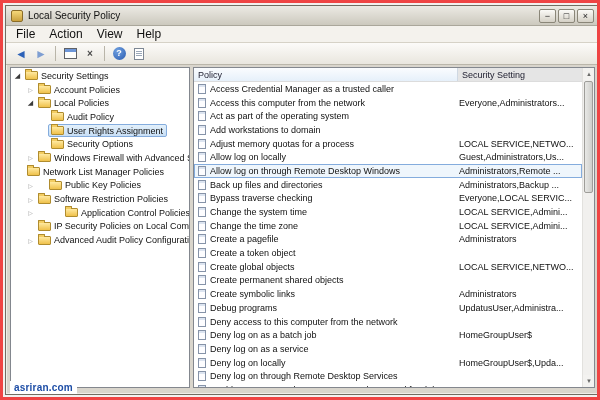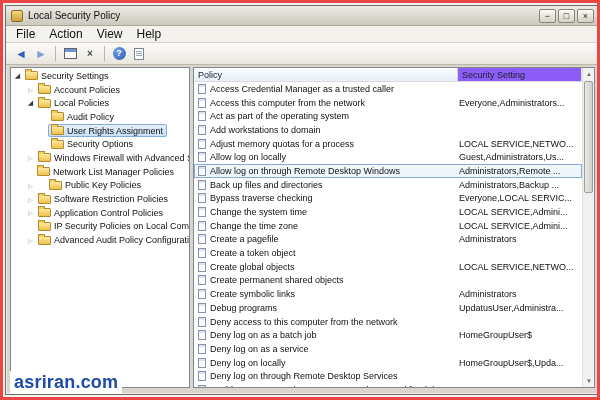--- a/index.html
+++ b/index.html
@@ -35,38 +35,38 @@
   .tree-row { height:13.7px; display:flex; align-items:center; white-space:nowrap; }
   .twisty { width:9px; flex:0 0 9px; text-align:center; font-size:6px; color:#9a9a9a; }
   .twisty.exp { color:#3a3a3a; font-size:7px; }
   .tree-body { display:flex; align-items:center; padding:0 3px 0 2px; height:13px; border-radius:2px; border:1px solid transparent; }
   .tree-body.sel { background:linear-gradient(var(--selection-fill-top,#e3f0fb),var(--selection-fill,#c8dff5)); border-color:var(--selection-border,#84acdd); }
   .folder-glyph { width:13px; height:9px; flex:0 0 13px; margin-right:3px; background:linear-gradient(#ffe9a0,#efc14b); border:1px solid #b08c2e; border-radius:1px; position:relative; }
   .folder-glyph::before { content:""; position:absolute; top:-3px; left:-1px; width:5px; height:2px; background:#f3cd62; border:1px solid #b08c2e; border-bottom:none; border-radius:1px 1px 0 0; }
   .tree-label { color:#101010; }
 
   .list-pane { flex:1; background:#fff; border:1px solid #83878e; position:relative; overflow:hidden; font-size:9px; }
-  .lv-header { position:absolute; left:0; right:12px; top:0; height:14px; display:flex; background:#8b5cf6; border-bottom:1px solid #dcdcdc; z-index:2; }
+  .lv-header { position:absolute; left:0; right:12px; top:0; height:14px; display:flex; background:#e5e5e5; border-bottom:1px solid #dcdcdc; z-index:2; }
   .lv-h1 { width:264px; flex:0 0 264px; padding:2px 0 0 4px; background:linear-gradient(var(--header-tint-top,#fafcfe),var(--header-tint,#e6f0fa)); border-right:1px solid #cfd8e2; color:#223; }
   .lv-h2 { flex:1; padding:2px 0 0 4px; border-right:1px solid #e4e4e4; color:#223; }
   .lv-rows { position:absolute; left:0; top:14px; right:12px; bottom:0; overflow:hidden; }
   .lv-row { height:13.7px; display:flex; align-items:center; white-space:nowrap; border:1px solid transparent; }
   .lv-row.lv-sel { background:var(--row-selection-fill,#eff6fc); border-color:var(--selection-border,#84acdd); }
   .cell-policy { width:264px; flex:0 0 264px; display:flex; align-items:center; overflow:hidden; padding-left:3px; }
   .doc-icon { width:8px; height:10px; flex:0 0 8px; margin-right:4px; background:#fdfdff; border:1px solid #8693a8; box-shadow: inset 0 2px 0 #dce4f0; }
   .policy-text { overflow:hidden; color:#101010; }
   .cell-setting { flex:1; overflow:hidden; color:#101010; }
 
   .vscroll { position:absolute; top:0; right:0; bottom:0; width:12px; background:#f1f0ee; border-left:1px solid #e2e1de; }
   .scroll-btn { position:absolute; left:0; width:12px; height:12px; background:#f3f2f0; color:#6a6a68; font-size:6px; text-align:center; line-height:12px; }
   .scroll-btn.up { top:0; }
   .scroll-btn.down { bottom:0; }
   .scroll-thumb { position:absolute; left:1px; top:13px; width:9px; height:112px; background:linear-gradient(90deg,#e8e8e6,#cfcfcb); border:1px solid #9e9d99; border-radius:2px; }
 
-  .watermark { position:absolute; left:7px; bottom:3px; background:#fff; color:var(--watermark-blue,#1d4da6); font-weight:bold; font-size:18px; padding:1px 4px; letter-spacing:0.2px; }
+  .watermark { position:absolute; left:7px; bottom:3px; background:#fff; color:var(--watermark-blue,#1d4da6); font-weight:bold; font-size:10px; padding:1px 4px; letter-spacing:0.2px; }
 </style>
 </head>
 <body>
 
 <div class="screen">
   <div class="window">
 
     <div class="titlebar">
       <span class="app-icon"></span>
       <span class="title-text">Local Security Policy</span>
@@ -151,42 +151,42 @@
               <span class="tree-label">Security Options</span>
             </span>
           </div>
           <div class="tree-row" style="padding-left: 15px;">
             <span class="twisty">▷</span>
             <span class="tree-body">
               <span class="folder-glyph"></span>
               <span class="tree-label">Windows Firewall with Advanced Security</span>
             </span>
           </div>
-          <div class="tree-row" style="padding-left: 14px;">
+          <div class="tree-row" style="padding-left: 4px;">
             <span class="twisty"></span>
             <span class="tree-body">
               <span class="folder-glyph"></span>
               <span class="tree-label">Network List Manager Policies</span>
             </span>
           </div>
           <div class="tree-row" style="padding-left: 15px; gap: 11px;">
             <span class="twisty">▷</span>
             <span class="tree-body">
               <span class="folder-glyph"></span>
               <span class="tree-label">Public Key Policies</span>
             </span>
           </div>
           <div class="tree-row" style="padding-left: 15px;">
             <span class="twisty">▷</span>
             <span class="tree-body">
               <span class="folder-glyph"></span>
               <span class="tree-label">Software Restriction Policies</span>
             </span>
           </div>
-          <div class="tree-row" style="padding-left: 15px;">
+          <div class="tree-row" style="padding-left: 15px; gap: 27px;">
             <span class="twisty">▷</span>
             <span class="tree-body">
               <span class="folder-glyph"></span>
               <span class="tree-label">Application Control Policies</span>
             </span>
           </div>
           <div class="tree-row" style="padding-left: 15px;">
             <span class="twisty"></span>
             <span class="tree-body">
               <span class="folder-glyph"></span>

